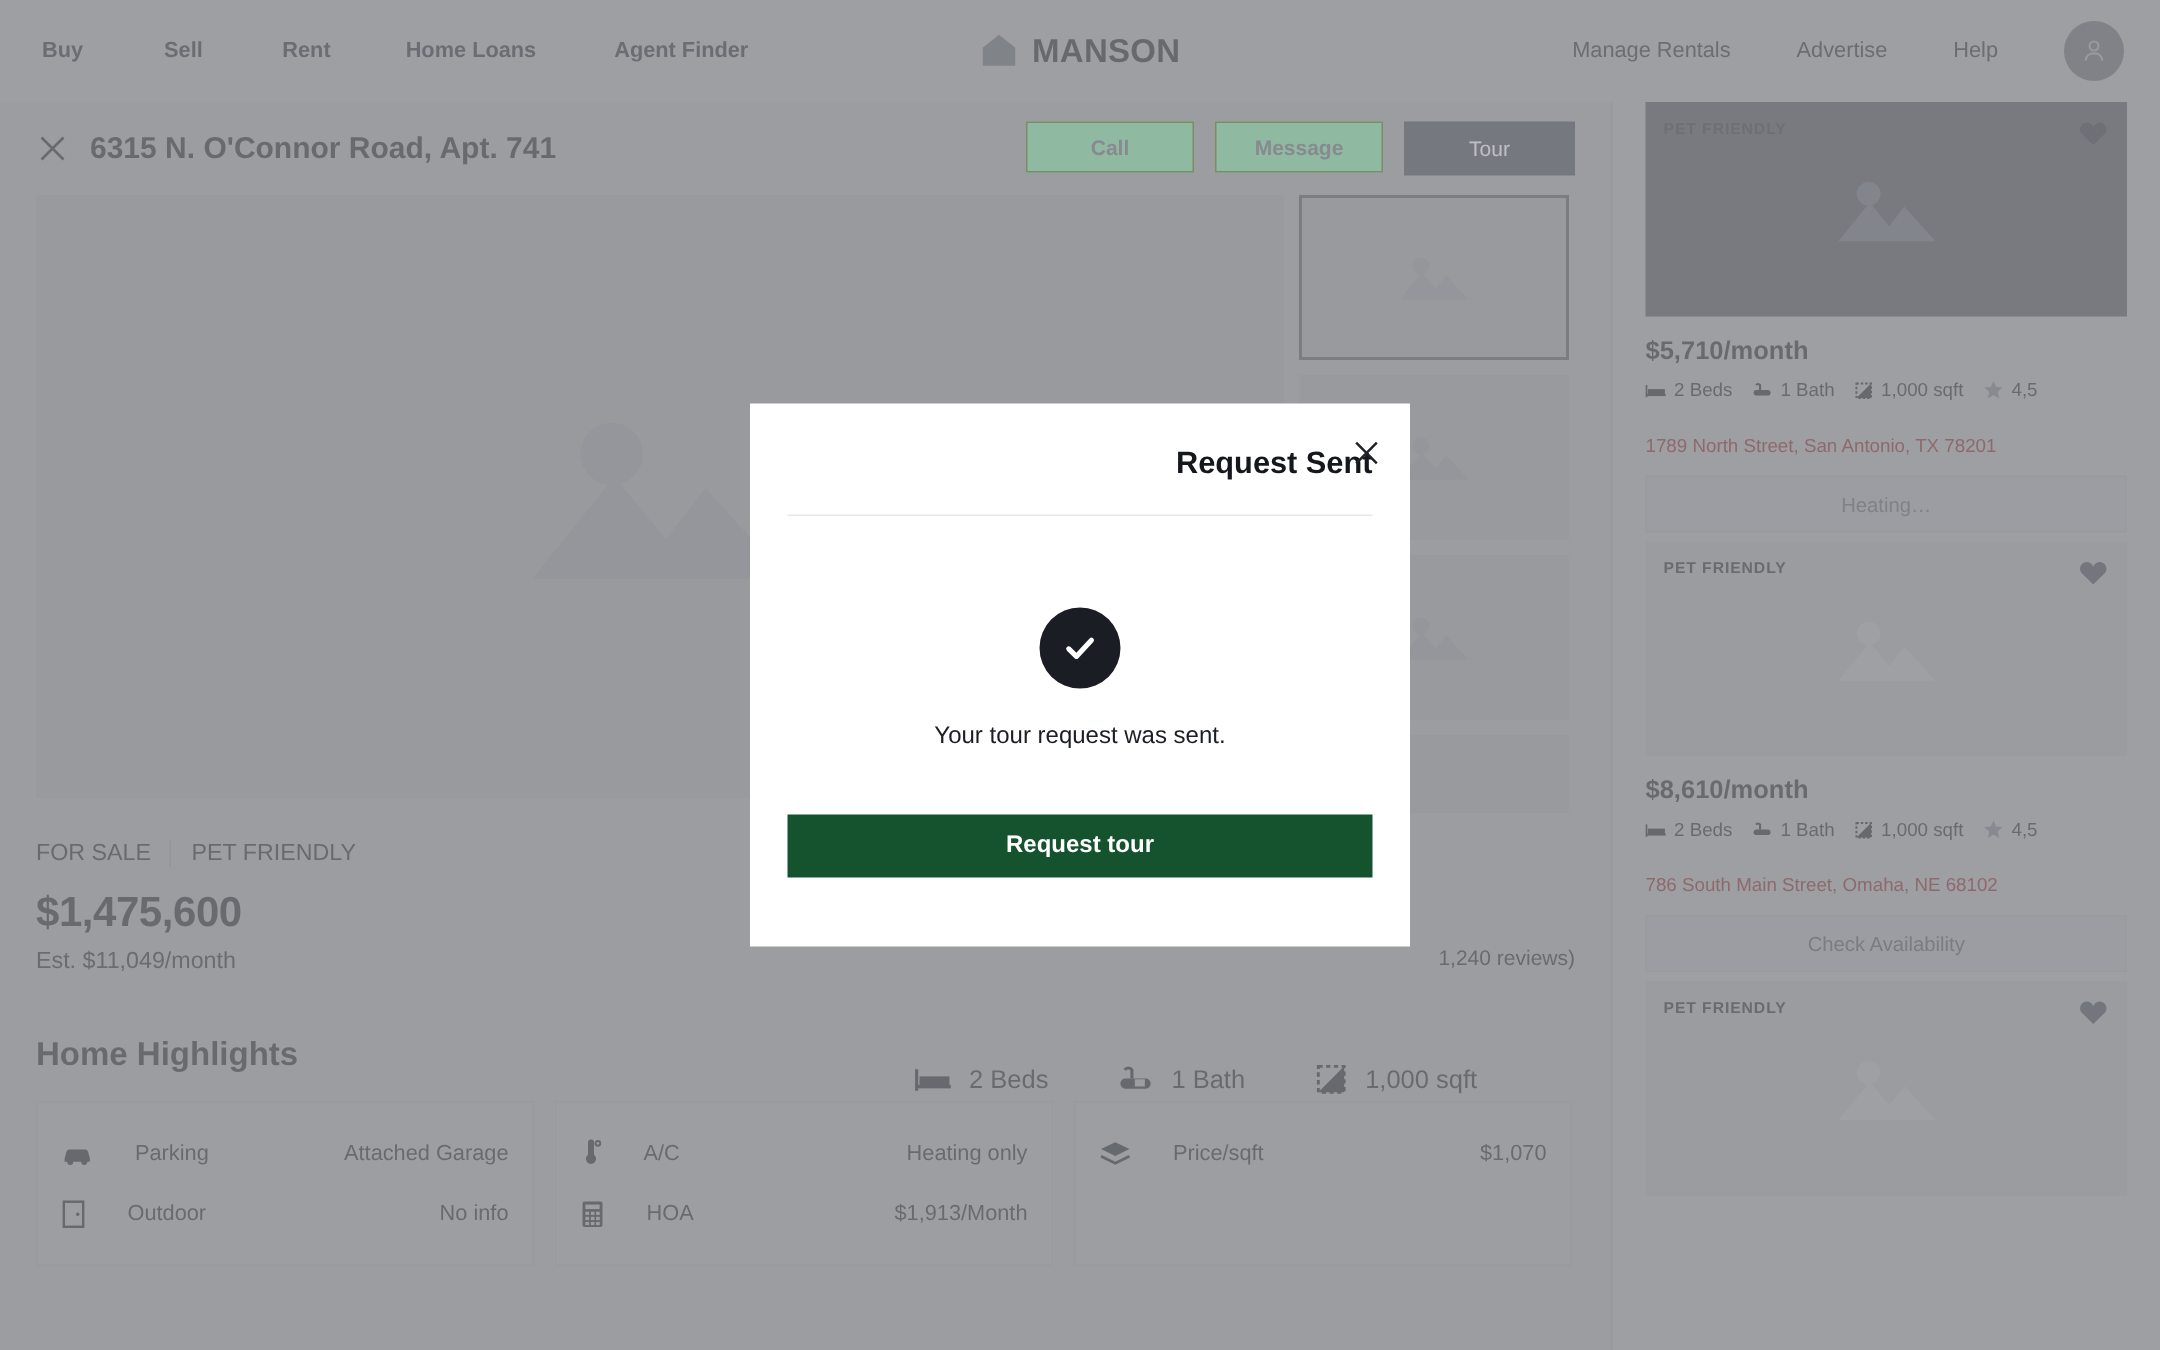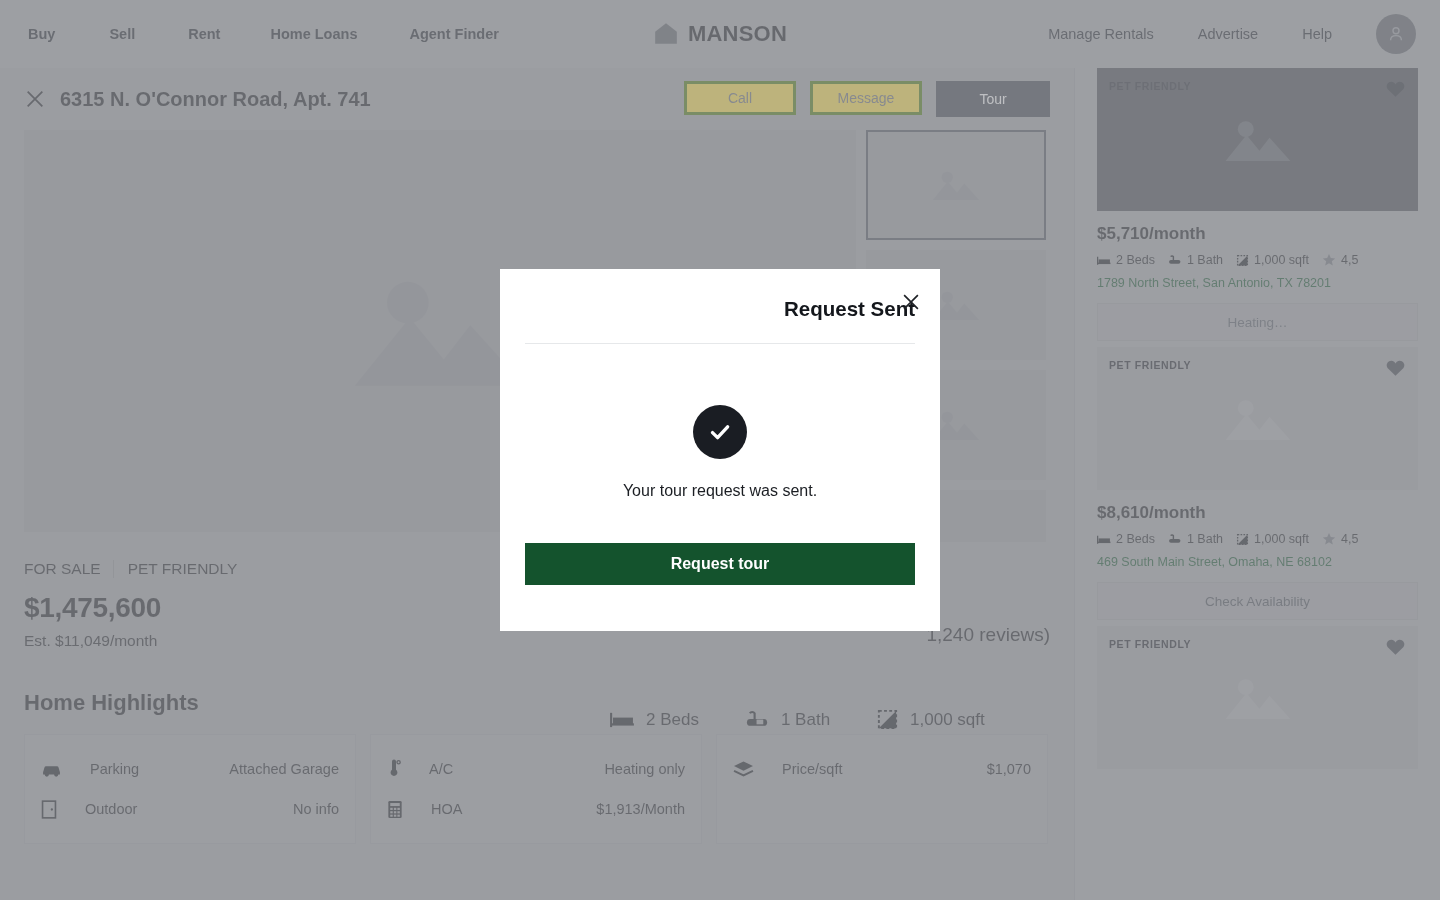--- a/index.html
+++ b/index.html
@@ -81,22 +81,23 @@
     margin-left: 14px; font-size: 20px; font-weight: bold;
     color: #1e2126;
   }
   .addr-actions { margin-left: auto; display: flex; gap: 14px; }
   .btn {
     font-size: 14px; cursor: pointer; border: none;
     font-family: inherit;
   }
   .btn-ghost {
     width: 112px; height: 34px;
-    background: #fde047; color: #6f737a;
-    border: 3px solid #4d7c0f;
+    background: #86efac; color: #6f737a;
+    border: 1px solid #4d7c0f;
+    font-weight: bold;
   }
   .btn-primary-sm {
     width: 114px; height: 36px;
     background: #3f4550; color: #ffffff;
   }
 
   
   .gallery {
     padding: 0 24px;
     display: flex; gap: 10px;
@@ -118,21 +119,21 @@
 
   
   .facts { padding: 18px 24px 0 24px; }
   .tagrow { display: flex; align-items: center; gap: 0; font-size: 15.5px; color: #1e2126; }
   .tag { padding-right: 12px; }
   .tag + .tag { padding-left: 14px; border-left: 1px solid #8e9094; }
   .price-row { display: flex; align-items: flex-end; margin-top: 14px; }
   .price { font-size: 28px; font-weight: bold; letter-spacing: -.3px; }
   .est { font-size: 15.5px; color: #23262b; margin-top: 8px; }
   .rating-line {
-    margin-left: auto; font-size: 19px; color: #1e2126;
+    margin-left: auto; font-size: 14px; color: #1e2126;
     display: flex; align-items: flex-start; gap: 6px;
     padding-bottom: 4px;
   }
   .stats {
     position: absolute; left: 610px; top: 640px;
     display: flex; align-items: center; gap: 46px;
     font-size: 17px;
   }
   .stat { display: flex; align-items: center; gap: 11px; }
 
@@ -170,21 +171,21 @@
     color: #20242b;
   }
   .badge.on-dark { color: #2b2f37; }
   .heart { position: absolute; right: 12px; top: 11px; cursor: pointer; }
   .card-price { font-size: 17px; font-weight: bold; margin-top: 13px; }
   .card-specs {
     display: flex; align-items: center; gap: 13px;
     font-size: 12.5px; margin-top: 9px; color: #1e2126;
   }
   .cspec { display: flex; align-items: center; gap: 5px; }
-  .card-addr { font-size: 12.5px; margin-top: 9px; color: #14532d; }
+  .card-addr { font-size: 12.5px; margin-top: 23px; color: #7f1d1d; }
   .card-btn {
     width: 100%; height: 38px; margin-top: 13px;
     background: #a5a7ab; border: 1px solid #9b9da1;
     font-size: 13.5px; color: #4a4f58; cursor: pointer;
     font-family: inherit;
   }
   .card-btn.dim-text { color: #585d66; }
 
   
   .modal {
@@ -498,21 +499,21 @@
             </svg>
             <span>1,000 sqft</span>
           </span>
           <span class="cspec">
             <svg width="14" height="14" viewBox="0 0 22 21">
               <path d="M11 1 L13.8 7.4 L20.6 8 L15.4 12.5 L17 19.3 L11 15.7 L5 19.3 L6.6 12.5 L1.4 8 L8.2 7.4 Z" fill="#6f737b"></path>
             </svg>
             <span>4,5</span>
           </span>
         </div>
-        <div class="card-addr">469 South Main Street, Omaha, NE 68102</div>
+        <div class="card-addr">786 South Main Street, Omaha, NE 68102</div>
         <button class="card-btn">Check Availability</button>
       </div>
 
       <div class="card">
         <div class="card-img light">
           <span class="badge">PET FRIENDLY</span>
           <svg class="heart" width="21" height="19" viewBox="0 0 22 20">
             <path d="M11 18.6 L2.6 10.4 a4.8 4.8 0 1 1 8.4-4.5 a4.8 4.8 0 1 1 8.4 4.5 Z" fill="#3b4049"></path>
           </svg>
           <svg width="72" height="54" viewBox="0 0 100 74" opacity=".45">

